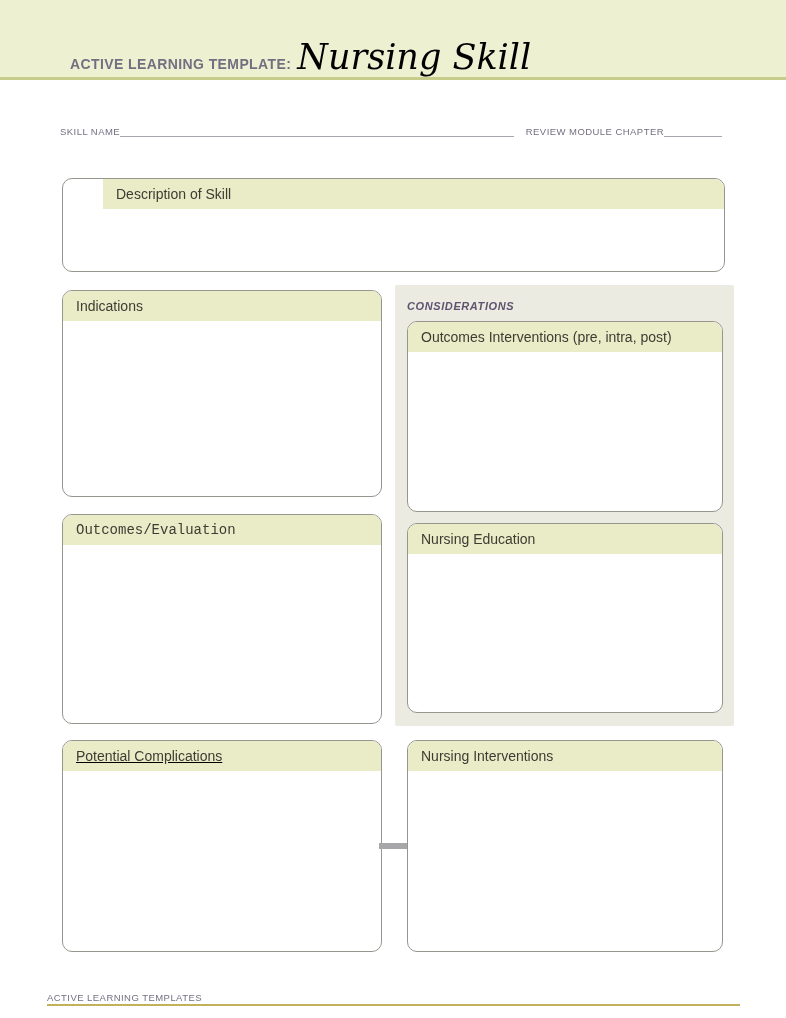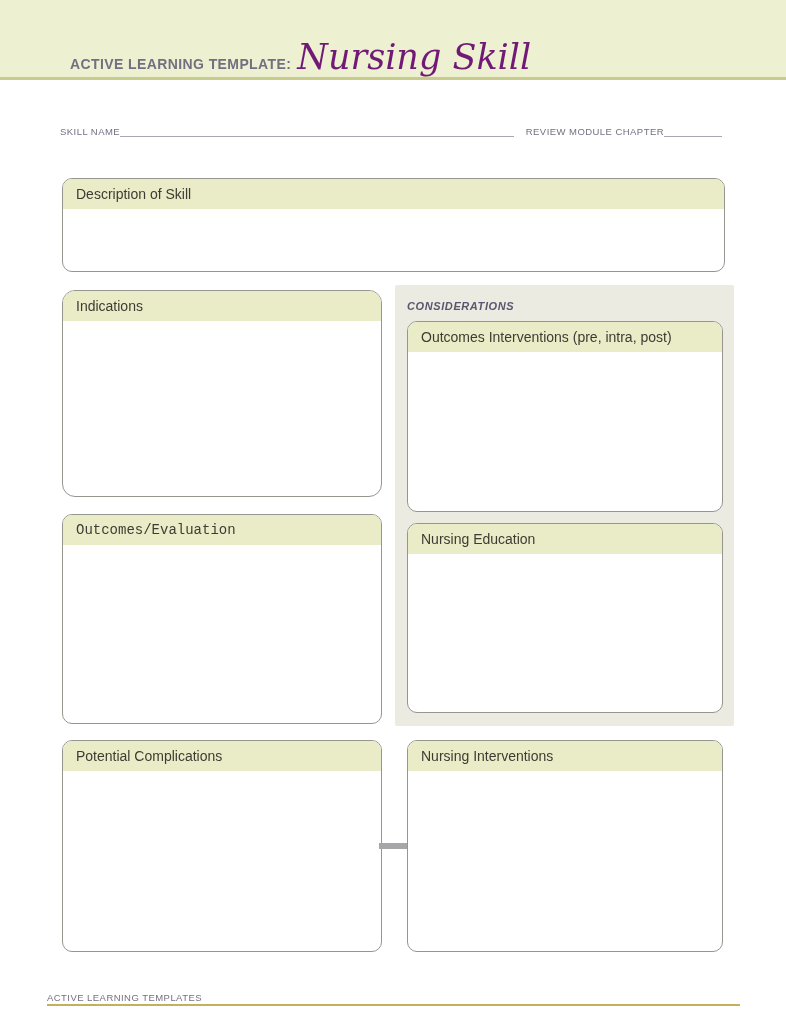--- a/index.html
+++ b/index.html
@@ -26,21 +26,21 @@
   .band{
     position:absolute;left:0;top:0;width:786px;height:80px;
     background:var(--band);border-bottom:3px solid var(--band-border);
   }
   .brand{position:absolute;left:70px;top:40px;white-space:nowrap;}
   .kicker{
     font-size:14px;font-weight:bold;letter-spacing:.4px;color:var(--label);
   }
   .page-title{
     font-family:"DejaVu Serif","Liberation Serif",serif;font-style:italic;
-    font-size:35px;color:#701a75;margin-left:6px;line-height:1;
+    font-size:35px;color:#000000;margin-left:6px;line-height:1;
   }
   
   .form-row{position:absolute;display:flex;align-items:flex-end;font-size:9.5px;
     letter-spacing:.45px;color:var(--label);}
   .row-student{left:60px;top:103px;width:280px;}
   .row-skill{left:60px;top:124px;width:662px;}
   .fill{border-bottom:1px solid var(--underline);height:13px;display:inline-block;}
   .fill-student{width:190px;margin-left:6px;}
   .fill-skill{flex:1 1 auto;}
   .rmc-label{margin-left:12px;white-space:nowrap;}
@@ -48,24 +48,24 @@
   
   .box{
     position:absolute;background:#fff;border:1px solid var(--box-border);
     border-radius:10px;overflow:hidden;
   }
   .box-header{
     background:var(--box-header);padding:8px 13px 7px 13px;
     font-size:14px;color:var(--box-title);line-height:1.1;
   }
   .box-body{width:100%;}
-  .box-description{left:62px;top:178px;width:663px;height:94px;}
-  .box-indications{left:62px;top:290px;width:320px;height:207px;border-radius:13px;}
+  .box-description{left:62px;top:178px;width:663px;height:94px;padding-left:40px;}
+  .box-indications{left:62px;top:290px;width:320px;height:207px;}
   .box-outcomes{left:62px;top:514px;width:320px;height:210px;font-family:Liberation Mono, monospace;}
-  .box-potential{left:62px;top:740px;width:320px;height:212px;}
+  .box-potential{left:62px;top:740px;width:320px;height:212px;text-decoration:underline;}
   .box-ni-pip{left:12px;top:36px;width:316px;height:191px;}
   .box-client-ed{left:12px;top:238px;width:316px;height:190px;}
   .box-nursing-interventions{left:407px;top:740px;width:316px;height:212px;}
   
   .panel{
     position:absolute;left:395px;top:285px;width:339px;height:441px;
     background:var(--panel);border-radius:2px;
   }
   .panel-label{
     position:absolute;left:12px;top:15px;font-size:11px;font-weight:bold;

